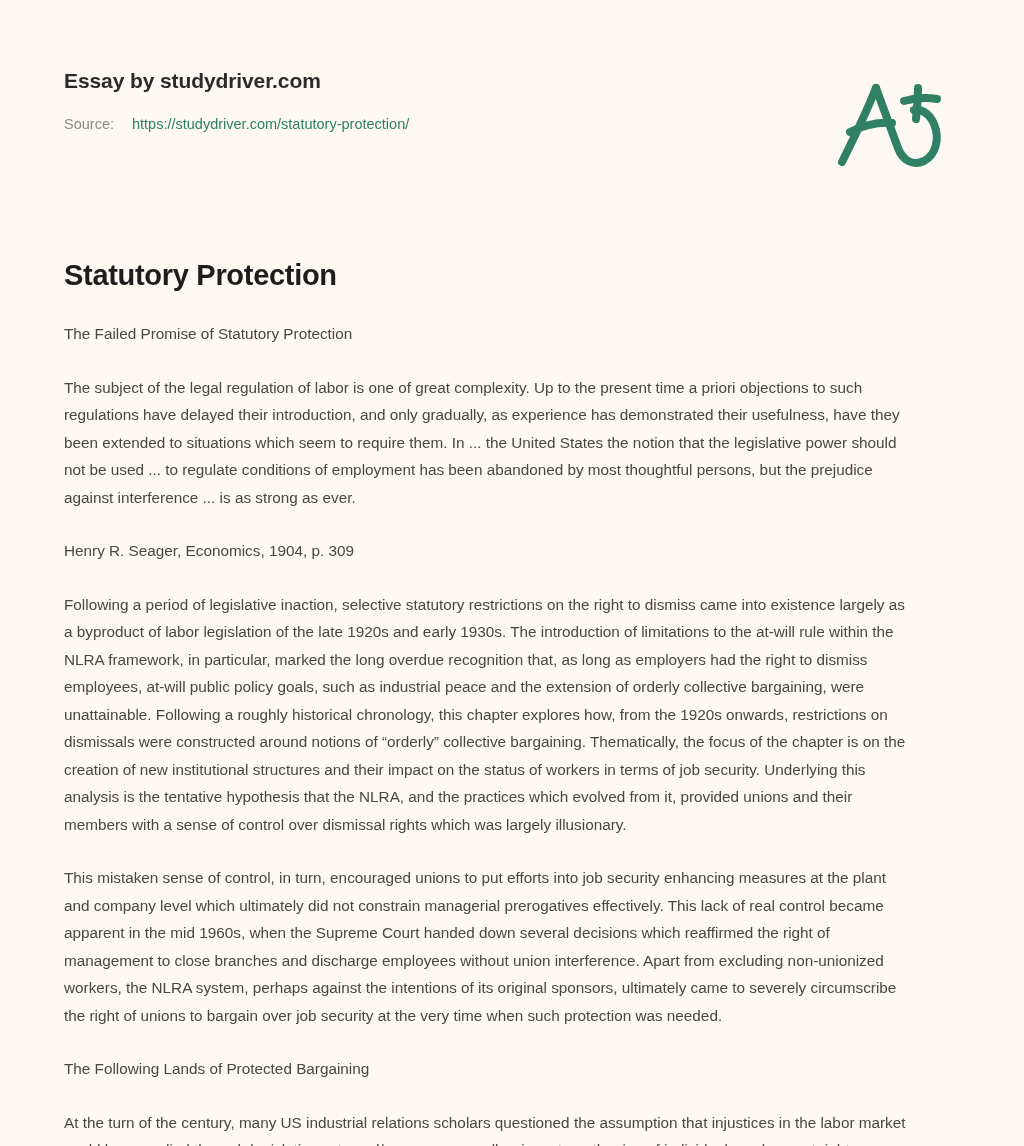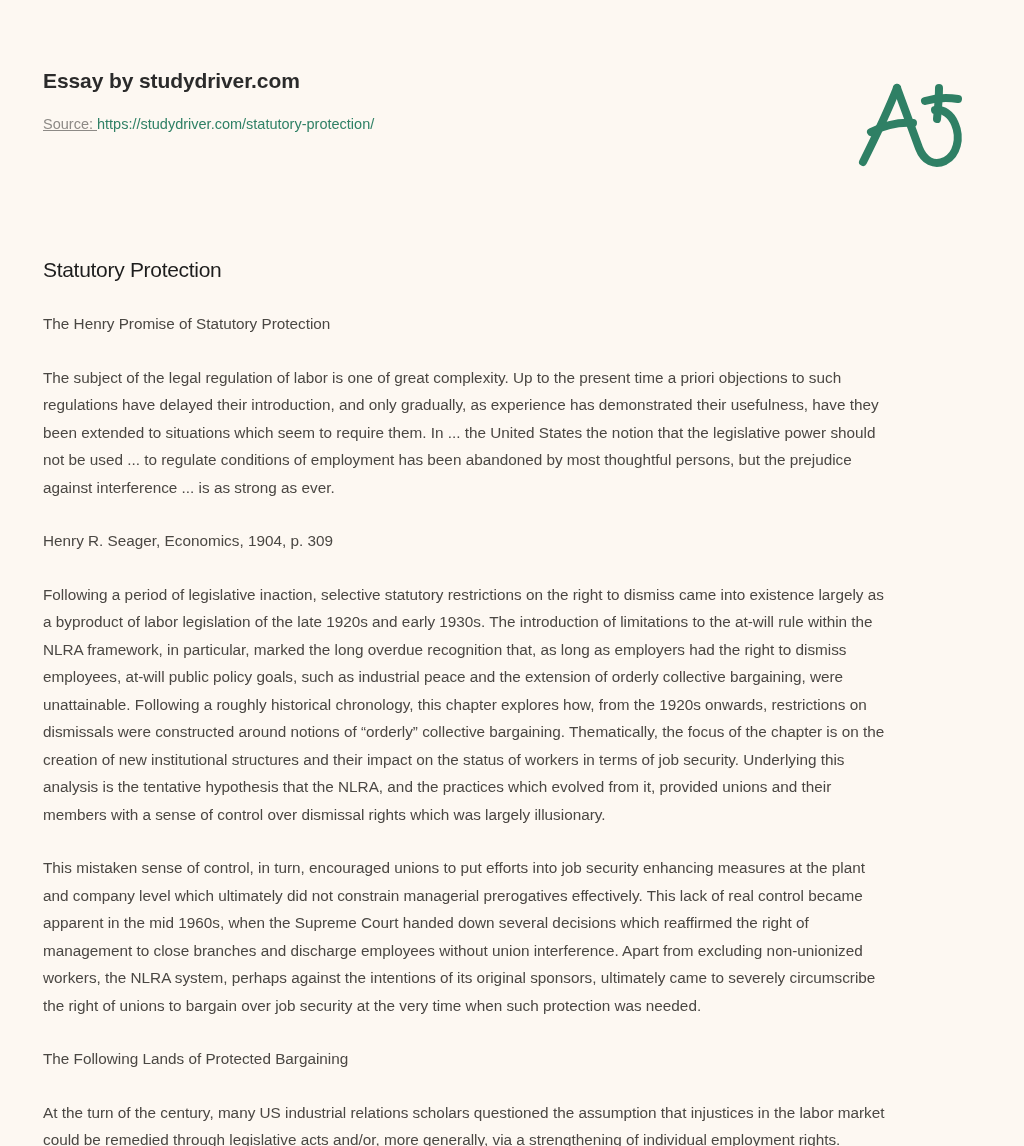--- a/index.html
+++ b/index.html
@@ -13,21 +13,21 @@
     font-family: "Liberation Sans", sans-serif;
     color: #3a3a3a;
     overflow: hidden;
   }
 
   .page {
     position: relative;
     width: 1024px;
     height: 1146px;
     box-sizing: border-box;
-    padding: 0 43px;
+    padding: 0 64px;
   }
 
   
   .header {
     display: flex;
     align-items: flex-start;
     justify-content: space-between;
     padding-top: 68px;
   }
 
@@ -46,26 +46,26 @@
 
   .source-line {
     margin-top: 22px;
     font-size: 14.5px;
     color: #8d8a86;
     line-height: 1.3;
   }
 
   .source-label {
     color: #8d8a86;
-    text-decoration: underline;
   }
 
   .source-url {
     color: #2f8065;
     text-decoration: none;
+    margin-left: 14px;
   }
 
   .logo-wrap {
     width: 120px;
     height: 95px;
     margin-top: 8px;
     margin-right: 12px;
     flex: 0 0 auto;
     display: block;
   }
@@ -73,22 +73,22 @@
   .logo-wrap svg {
     display: block;
     width: 100%;
     height: 100%;
   }
 
   
   .page-title {
     margin: 0;
     padding-top: 86px;
-    font-size: 21px;
-    font-weight: normal;
+    font-size: 29px;
+    font-weight: bold;
     color: #1d1d1d;
     letter-spacing: -0.3px;
     line-height: 1.25;
   }
 
   
   .article {
     padding-top: 27px;
   }
 
@@ -139,21 +139,21 @@
           <path d="M90 12 C90 22, 89 33, 88 43" stroke-width="8"></path>
         </g>
       </svg>
     </div>
 
   </div>
 
   <h1 class="page-title">Statutory Protection</h1>
 
   <div class="article">
-    <p class="subhead">The Henry Promise of Statutory Protection</p>
+    <p class="subhead">The Failed Promise of Statutory Protection</p>
     <p>The subject of the legal regulation of labor is one of great complexity. Up to the present time a priori objections to such regulations have delayed their introduction, and only gradually, as experience has demonstrated their usefulness, have they been extended to situations which seem to require them. In ... the United States the notion that the legislative power should not be used ... to regulate conditions of employment has been abandoned by most thoughtful persons, but the prejudice against interference ... is as strong as ever.</p>
     <p>Henry R. Seager, Economics, 1904, p. 309</p>
     <p>Following a period of legislative inaction, selective statutory restrictions on the right to dismiss came into existence largely as a byproduct of labor legislation of the late 1920s and early 1930s. The introduction of limitations to the at-will rule within the NLRA framework, in particular, marked the long overdue recognition that, as long as employers had the right to dismiss employees, at-will public policy goals, such as industrial peace and the extension of orderly collective bargaining, were unattainable. Following a roughly historical chronology, this chapter explores how, from the 1920s onwards, restrictions on dismissals were constructed around notions of “orderly” collective bargaining. Thematically, the focus of the chapter is on the creation of new institutional structures and their impact on the status of workers in terms of job security. Underlying this analysis is the tentative hypothesis that the NLRA, and the practices which evolved from it, provided unions and their members with a sense of control over dismissal rights which was largely illusionary.</p>
     <p>This mistaken sense of control, in turn, encouraged unions to put efforts into job security enhancing measures at the plant and company level which ultimately did not constrain managerial prerogatives effectively. This lack of real control became apparent in the mid 1960s, when the Supreme Court handed down several decisions which reaffirmed the right of management to close branches and discharge employees without union interference. Apart from excluding non-unionized workers, the NLRA system, perhaps against the intentions of its original sponsors, ultimately came to severely circumscribe the right of unions to bargain over job security at the very time when such protection was needed.</p>
     <p class="subhead">The Following Lands of Protected Bargaining</p>
     <p>At the turn of the century, many US industrial relations scholars questioned the assumption that injustices in the labor market could be remedied through legislative acts and/or, more generally, via a strengthening of individual employment rights. Opposition to legislative approaches was grounded primarily in the belief that solutions to the “labor problems of industrial societies” could be created more easily by strengthening the standing of organized labor as collect</p>
   </div>
 
 </div>
 

